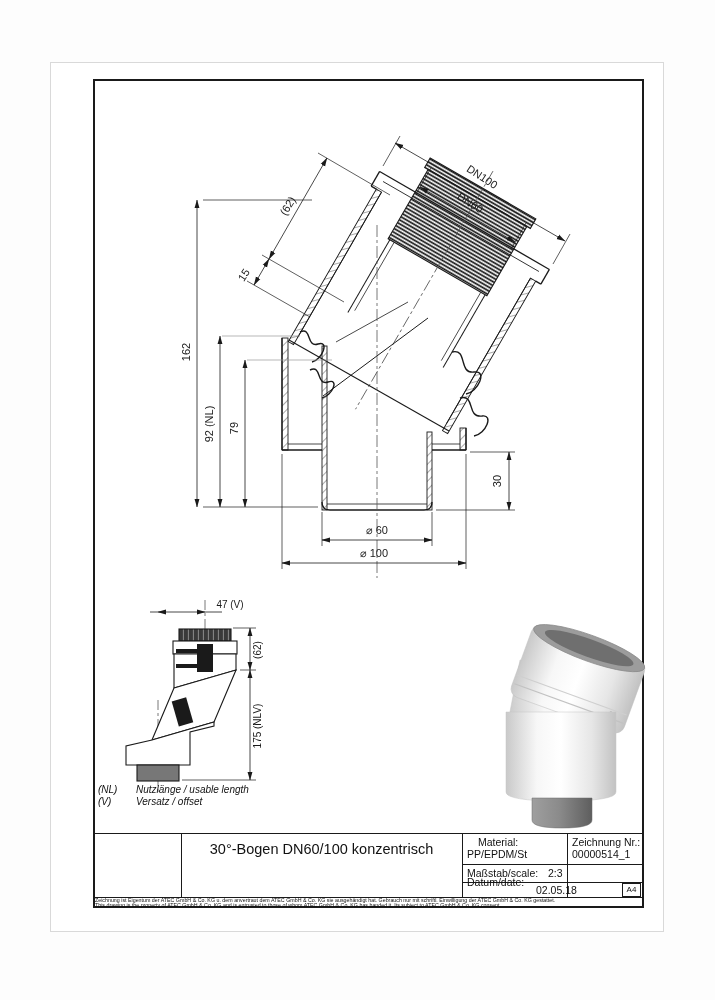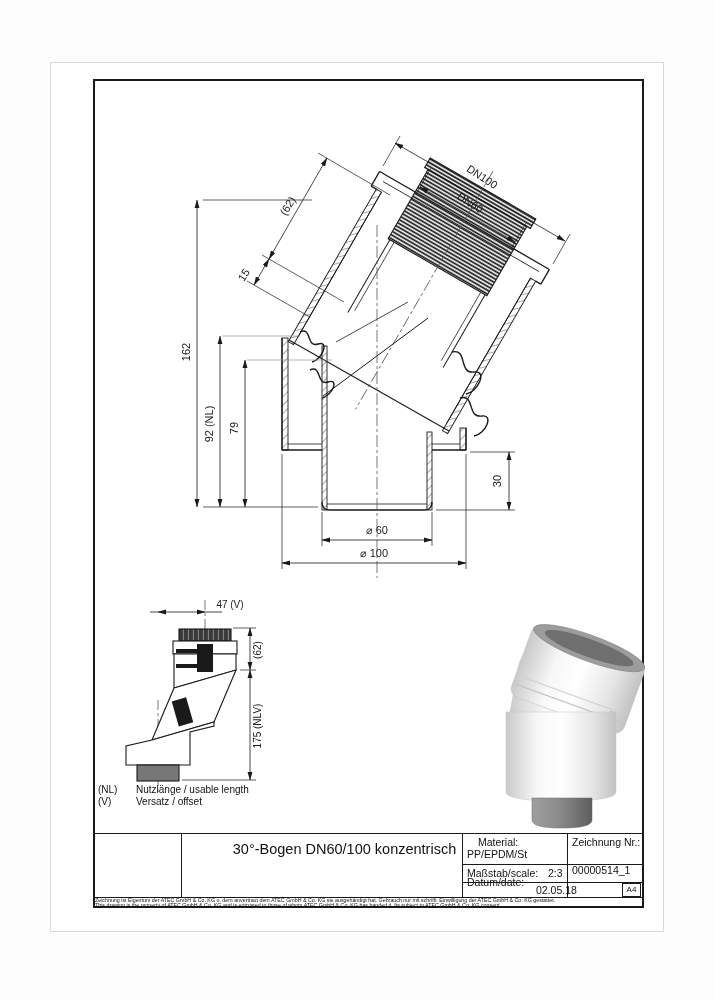--- a/index.html
+++ b/index.html
@@ -8,30 +8,30 @@
   .page{position:absolute;left:50px;top:62px;width:612px;height:868px;background:#ffffff;
         border:1px solid #d9d9d9;}
   .frame{position:absolute;left:93px;top:79px;width:551px;height:829px;border:2px solid #1a1a1a;
          box-sizing:border-box;}
   svg{position:absolute;left:0;top:0;}
   svg text{fill:#1a1a1a;font-family:"Liberation Sans",sans-serif;}
   .dimtxt{font-size:11px;}
   .dimtxt-s{font-size:10px;}
 
   
-  .notes{position:absolute;left:98px;top:784px;font-size:10px;line-height:12px;}
+  .notes{position:absolute;left:98px;top:784px;font-size:10px;line-height:12px;font-style:italic;}
   .notes .row{display:flex;}
   .notes .lab{width:38px;}
 
   
   .tblock{position:absolute;left:93px;top:833px;width:551px;height:64px;
           border-top:1.5px solid #1a1a1a;box-sizing:content-box;font-size:10.5px;}
   .vl,.hl{position:absolute;background:#1a1a1a;}
   .cell{position:absolute;white-space:nowrap;}
-  .ttl1{position:absolute;left:88px;top:7px;width:281px;text-align:center;font-size:14.5px;padding-left:23px;}
+  .ttl1{position:absolute;left:88px;top:7px;width:281px;text-align:center;font-size:14.5px;}
   .ttl2{position:absolute;left:88px;top:26px;width:281px;text-align:center;font-size:11px;}
   .a4box{position:absolute;left:529px;top:49px;width:17px;height:12px;border:1px solid #1a1a1a;
          font-size:8px;font-weight:normal;text-align:center;line-height:12px;}
   .legal{position:absolute;left:93px;top:897px;width:549px;height:11px;border-top:1px solid #1a1a1a;
          font-size:5.3px;line-height:5.4px;padding-left:2px;overflow:hidden;white-space:nowrap;}
   .footer{position:absolute;left:93px;top:910px;white-space:nowrap;}
   .footer .de{font-size:10.5px;}
   .footer .en{font-size:9px;}
 </style>
 </head>
@@ -240,21 +240,21 @@
 
     <div class="ttl1">30°-Bogen DN60/100 konzentrisch</div>
 
     <div class="cell" style="left:374px;top:2px;padding-left:11px;">Material:</div>
     <div class="cell" style="left:374px;top:14px;">PP/EPDM/St</div>
     <div class="cell" style="left:374px;top:33px;">Maßstab/scale:</div>
     <div class="cell" style="left:455px;top:33px;">2:3</div>
     <div class="cell" style="left:374px;top:42px;text-align:center;">Datum/date:</div>
     <div class="cell" style="left:443px;top:50px;">02.05.18</div>
     <div class="cell" style="left:479px;top:2px;">Zeichnung Nr.:</div>
-    <div class="cell" style="left:479px;top:30px;">00000514_1</div>
+    <div class="cell" style="left:479px;top:14px;">00000514_1</div>
     <div class="a4box">A4</div>
   </div>
 
   <div class="legal">
     <div>Zeichnung ist Eigentum der ATEC GmbH &amp; Co. KG u. dem anvertraut dem ATEC GmbH &amp; Co. KG sie ausgehändigt hat. Gebrauch nur mit schriftl. Einwilligung der ATEC GmbH &amp; Co. KG gestattet.</div>
     <div>This drawing is the property of ATEC GmbH &amp; Co. KG and is entrusted to those of whom ATEC GmbH &amp; Co. KG has handed it. Its subject to ATEC GmbH &amp; Co. KG consent.</div>
   </div>
 
 </div>
 

